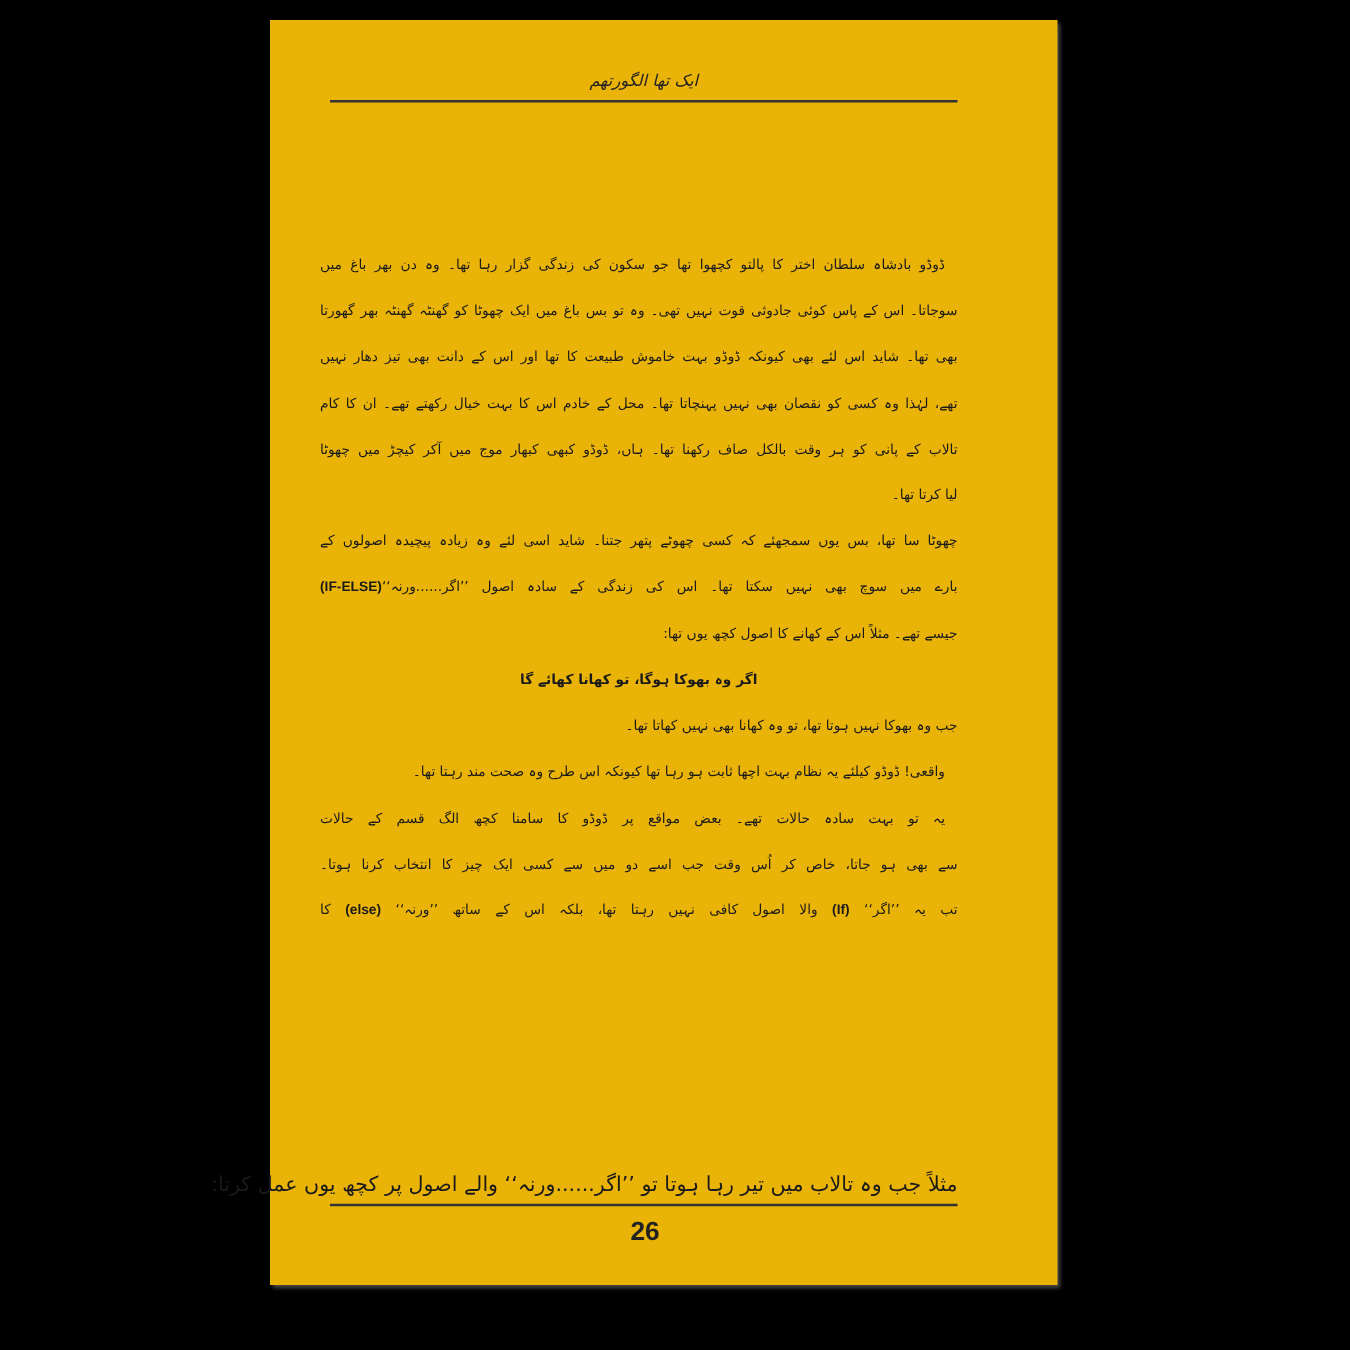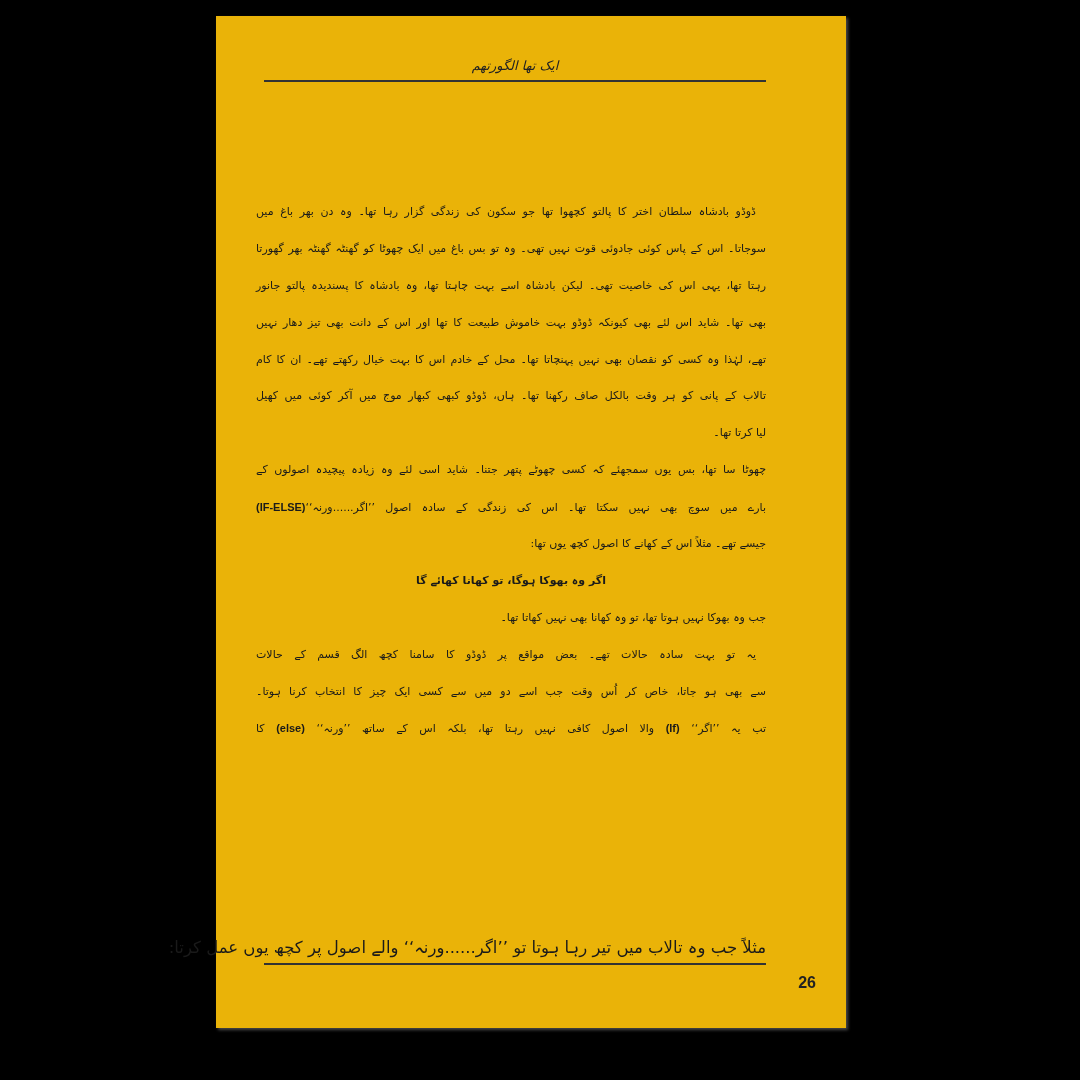--- a/index.html
+++ b/index.html
@@ -84,24 +84,24 @@
     .line .latin {
       font-family: "Liberation Sans", sans-serif;
       font-weight: bold;
       unicode-bidi: isolate;
     }
     .page-number {
       position: absolute;
       left: 0;
       width: 600px;
       top: 958px;
-      text-align: right;
+      text-align: center;
       font-family: "Liberation Sans", sans-serif;
       font-weight: bold;
-      font-size: 16px;
+      font-size: 21px;
       color: #222;
     }
     .last-line-box {
       position: absolute;
       left: 40px;
       width: 510px;
       top: 917px;
       direction: rtl;
       font-family: "DejaVu Sans", sans-serif;
       font-size: 16.5px;
@@ -118,34 +118,34 @@
 <div class="page">
 
   <div class="running-header">ایک تھا الگورتھم</div>
   <div class="rule top"></div>
 
 
   <div class="body-text">
 
     <div class="line indent">ڈوڈو بادشاہ سلطان اختر کا پالتو کچھوا تھا جو سکون کی زندگی گزار رہا تھا۔ وہ دن بھر باغ میں</div>
     <div class="line">سوجاتا۔ اس کے پاس کوئی جادوئی قوت نہیں تھی۔ وہ تو بس باغ میں ایک چھوٹا کو گھنٹہ گھنٹہ بھر گھورتا</div>
-    <div class="line">رہتا تھا، یہی اس کی خاصیت تھی۔ لیکن بادشاہ اسے بہت چاہتا تھا، وہ بادشاہ کا پسندیدہ پالتو جانور</div>
     <div class="line">بھی تھا۔ شاید اس لئے بھی کیونکہ ڈوڈو بہت خاموش طبیعت کا تھا اور اس کے دانت بھی تیز دھار نہیں</div>
     <div class="line">تھے، لہٰذا وہ کسی کو نقصان بھی نہیں پہنچاتا تھا۔ محل کے خادم اس کا بہت خیال رکھتے تھے۔ ان کا کام</div>
-    <div class="line">تالاب کے پانی کو ہر وقت بالکل صاف رکھنا تھا۔ ہاں، ڈوڈو کبھی کبھار موج میں آکر کوئی میں کھیل</div>
+    <div class="line">تالاب کے پانی کو ہر وقت بالکل صاف رکھنا تھا۔ ہاں، ڈوڈو کبھی کبھار موج میں آکر کیچڑ میں چھوٹا</div>
     <div class="line last">لیا کرتا تھا۔</div>
 
     <div class="line">چھوٹا سا تھا، بس یوں سمجھئے کہ کسی چھوٹے پتھر جتنا۔ شاید اسی لئے وہ زیادہ پیچیدہ اصولوں کے</div>
     <div class="line"><span>بارے میں سوچ بھی نہیں سکتا تھا۔ اس کی زندگی کے سادہ اصول ’’اگر......ورنہ‘‘</span><span class="latin">(IF-ELSE)</span></div>
     <div class="line last">جیسے تھے۔ مثلاً اس کے کھانے کا اصول کچھ یوں تھا:</div>
 
     <div class="line center">اگر وہ بھوکا ہوگا، تو کھانا کھائے گا</div>
 
     <div class="line last">جب وہ بھوکا نہیں ہوتا تھا، تو وہ کھانا بھی نہیں کھاتا تھا۔</div>
 
+    <div class="line indent last">واقعی! ڈوڈو کیلئے یہ نظام بہت اچھا ثابت ہو رہا تھا کیونکہ اس طرح وہ صحت مند رہتا تھا۔</div>
 
     <div class="line indent">یہ تو بہت سادہ حالات تھے۔ بعض مواقع پر ڈوڈو کا سامنا کچھ الگ قسم کے حالات</div>
     <div class="line">سے بھی ہو جاتا، خاص کر اُس وقت جب اسے دو میں سے کسی ایک چیز کا انتخاب کرنا ہوتا۔</div>
     <div class="line"><span>تب یہ ’’اگر‘‘</span> <span class="latin">(If)</span> <span>والا اصول کافی نہیں رہتا تھا، بلکہ اس کے ساتھ ’’ورنہ‘‘</span> <span class="latin">(else)</span> <span>کا</span></div>
   </div>
 
   <div class="last-line-box">مثلاً جب وہ تالاب میں تیر رہا ہوتا تو ’’اگر......ورنہ‘‘ والے اصول پر کچھ یوں عمل کرتا:</div>
 
   <div class="rule bottom"></div>
   <div class="page-number">26</div>

